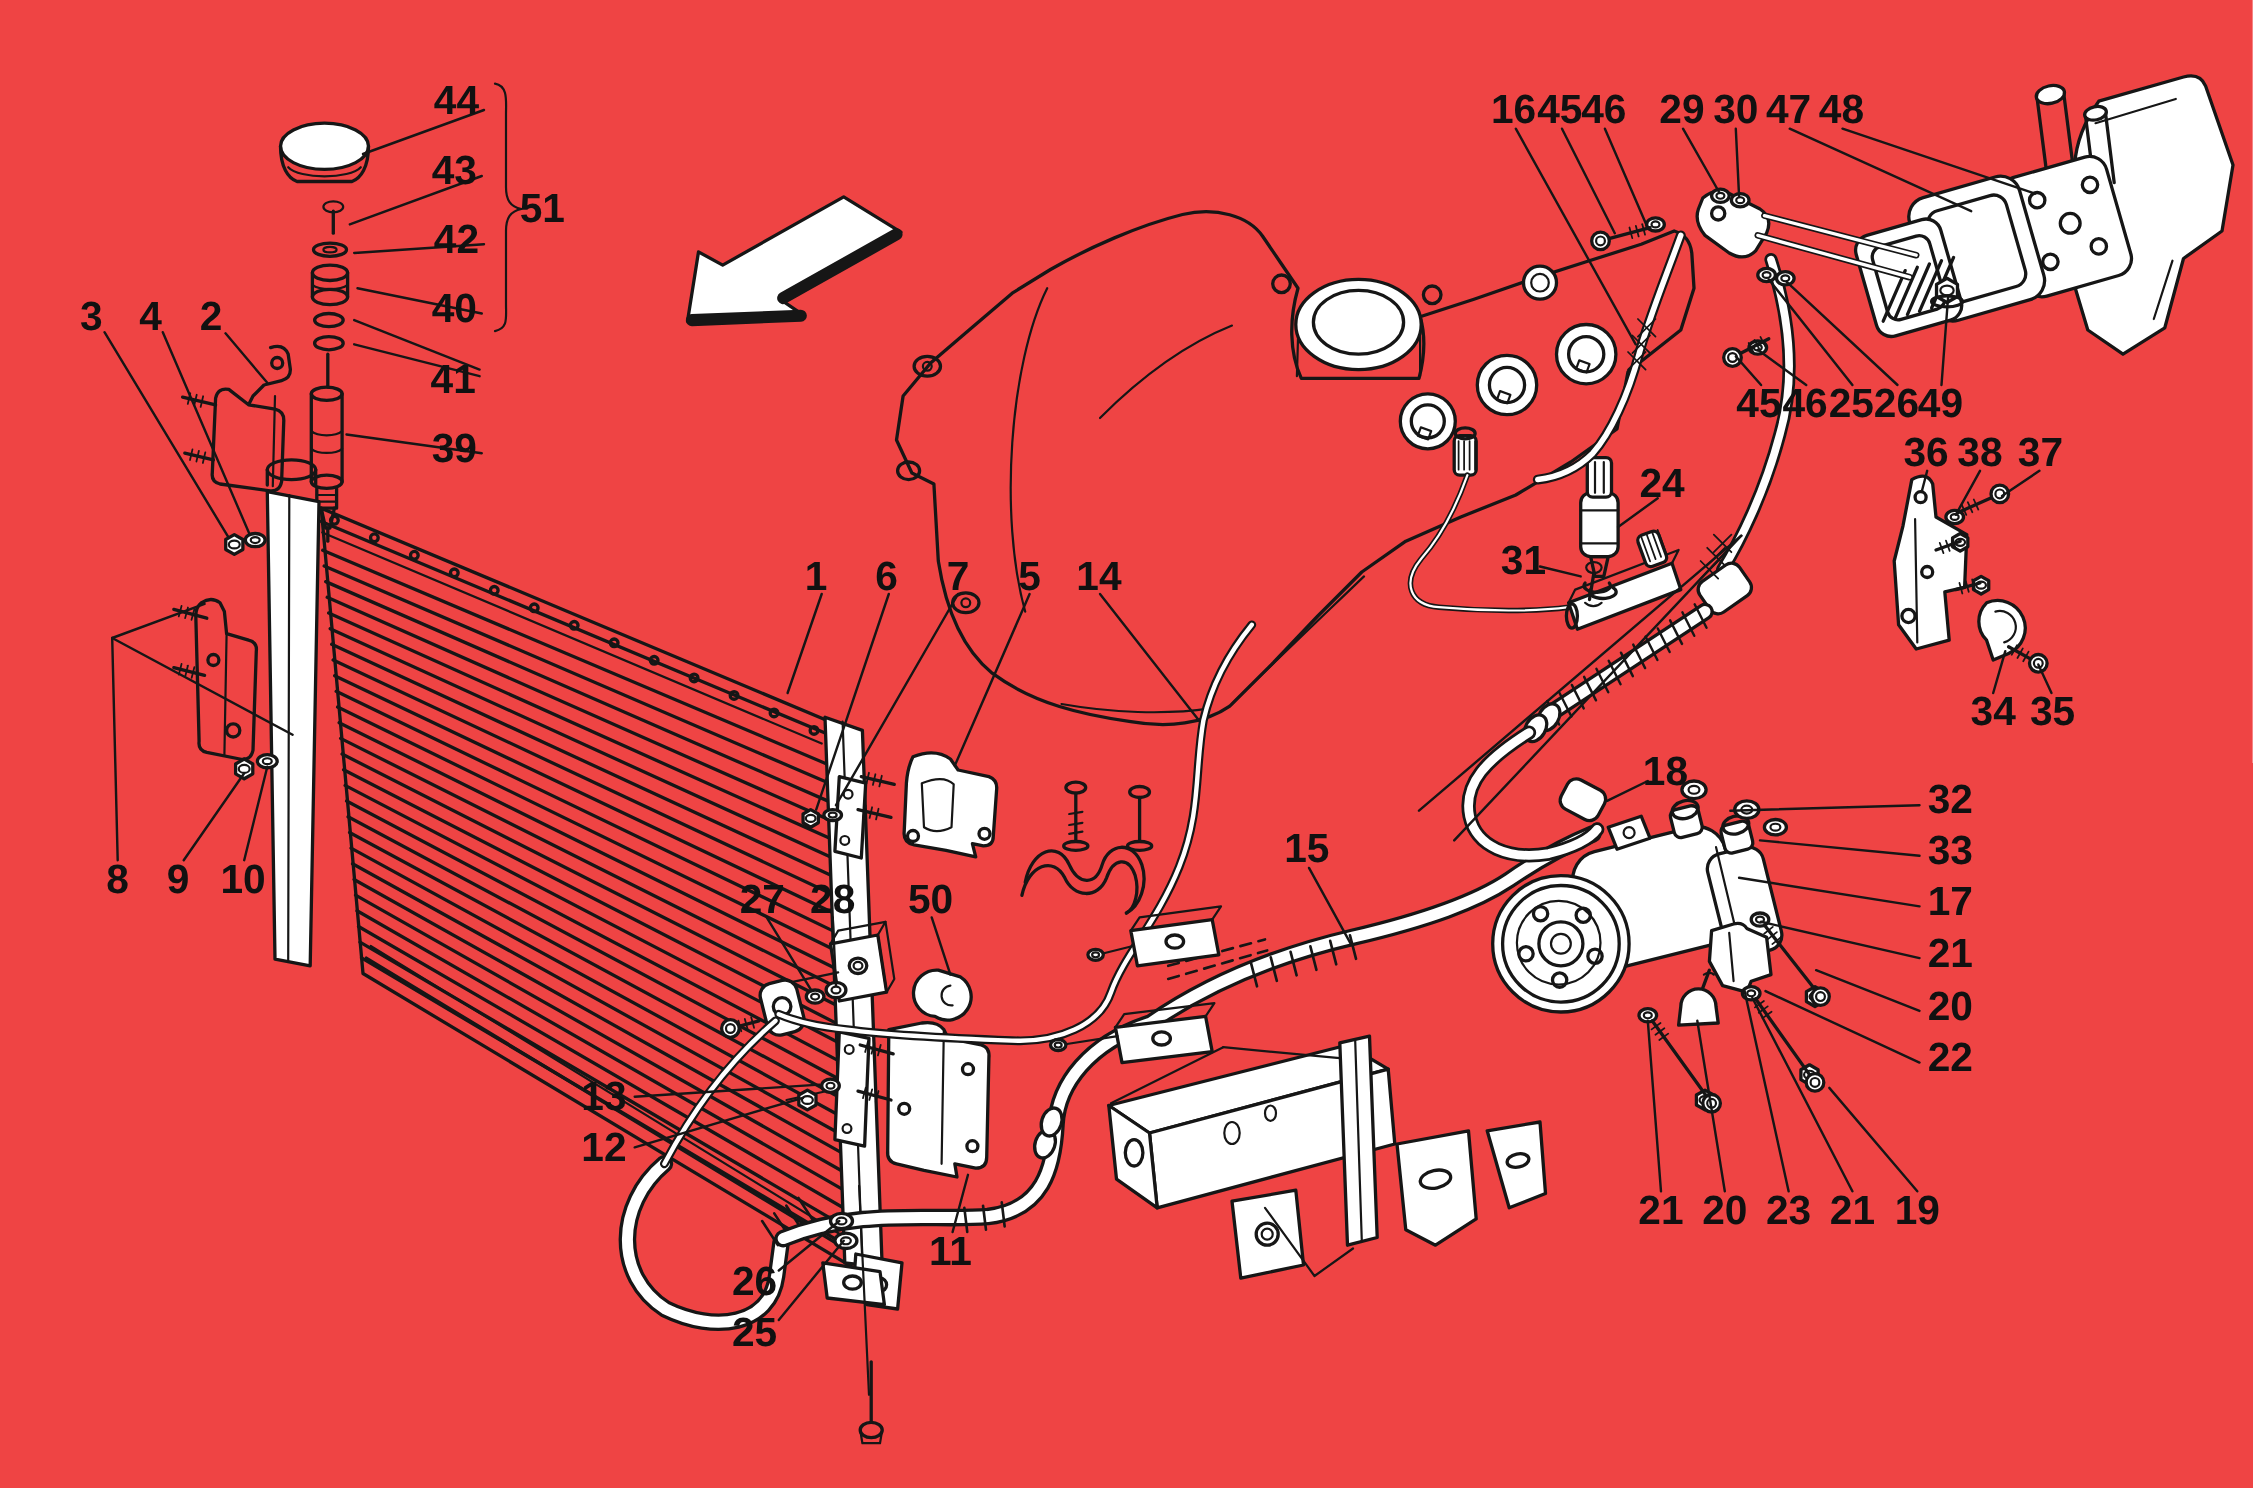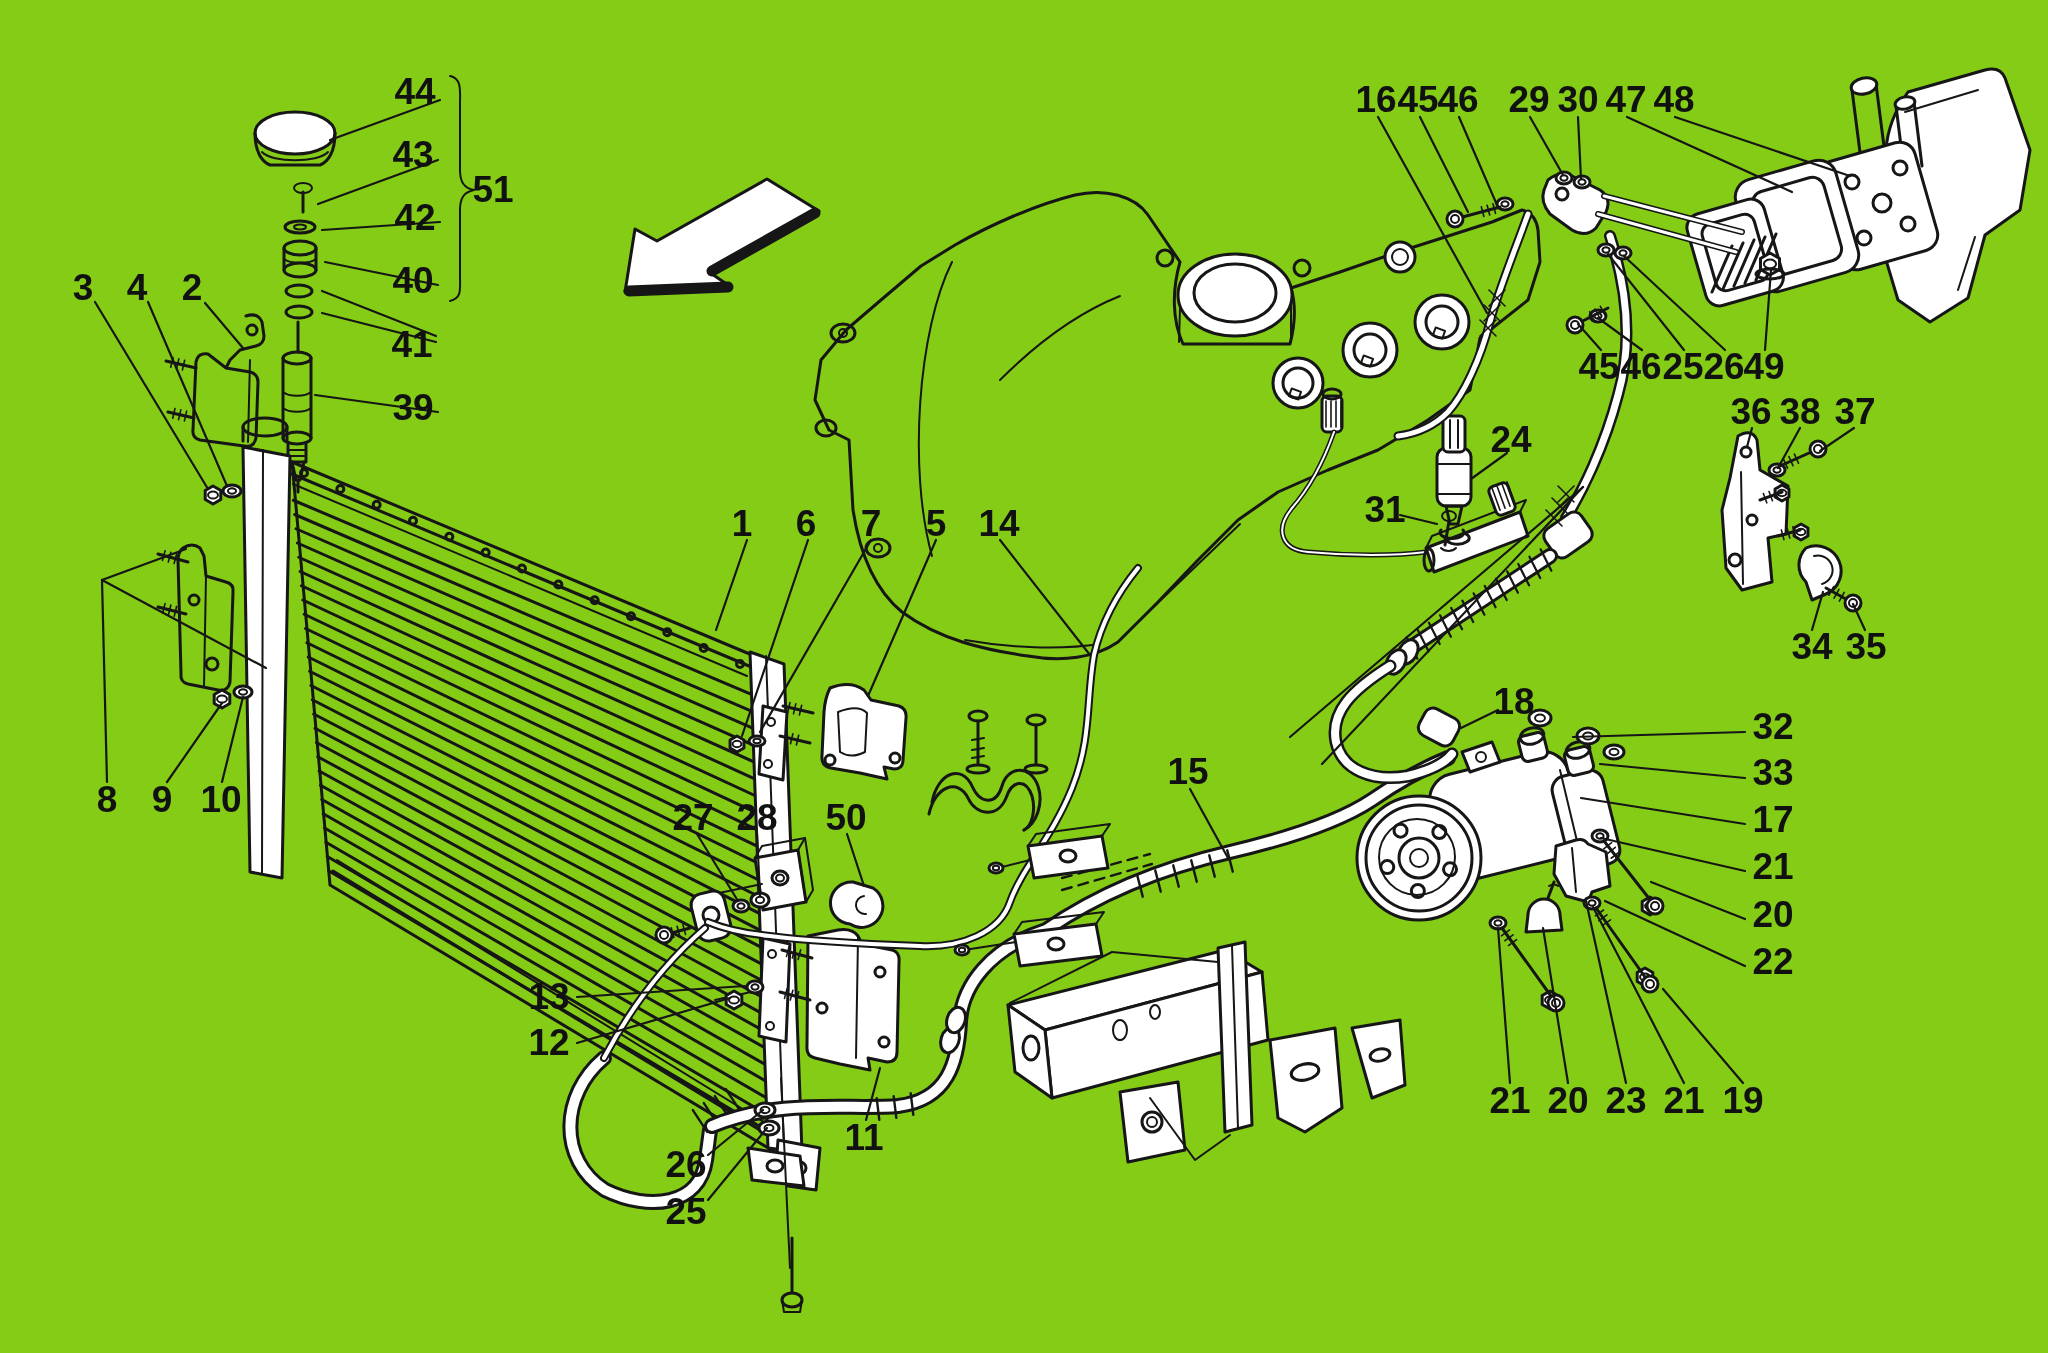--- a/index.html
+++ b/index.html
@@ -1,16 +1,16 @@
 <!DOCTYPE html>
 <html><head>
 <meta charset="utf-8">
 <style>
   html,body{margin:0;padding:0;background:#ffffff;}
-  .stage{position:relative;width:2048px;height:1353px;background:#84cc16;overflow:hidden;
+  .stage{position:relative;width:2048px;height:1353px;background:#ef4444;overflow:hidden;
          font-family:"Liberation Sans", sans-serif;}
   svg{position:absolute;left:0;top:0;}
   svg *{vector-effect:none;}
   .ln, path, line, ellipse, circle, rect, polygon, polyline{
       fill:none;stroke:#161616;stroke-width:3;stroke-linecap:round;stroke-linejoin:round;}
   .fillw{fill:#ffffff;}
   .thin{stroke-width:2;}
   .t1{stroke-width:1.6;}
   .lead{stroke-width:2.2;}
   .tubeO{stroke-width:16;}

